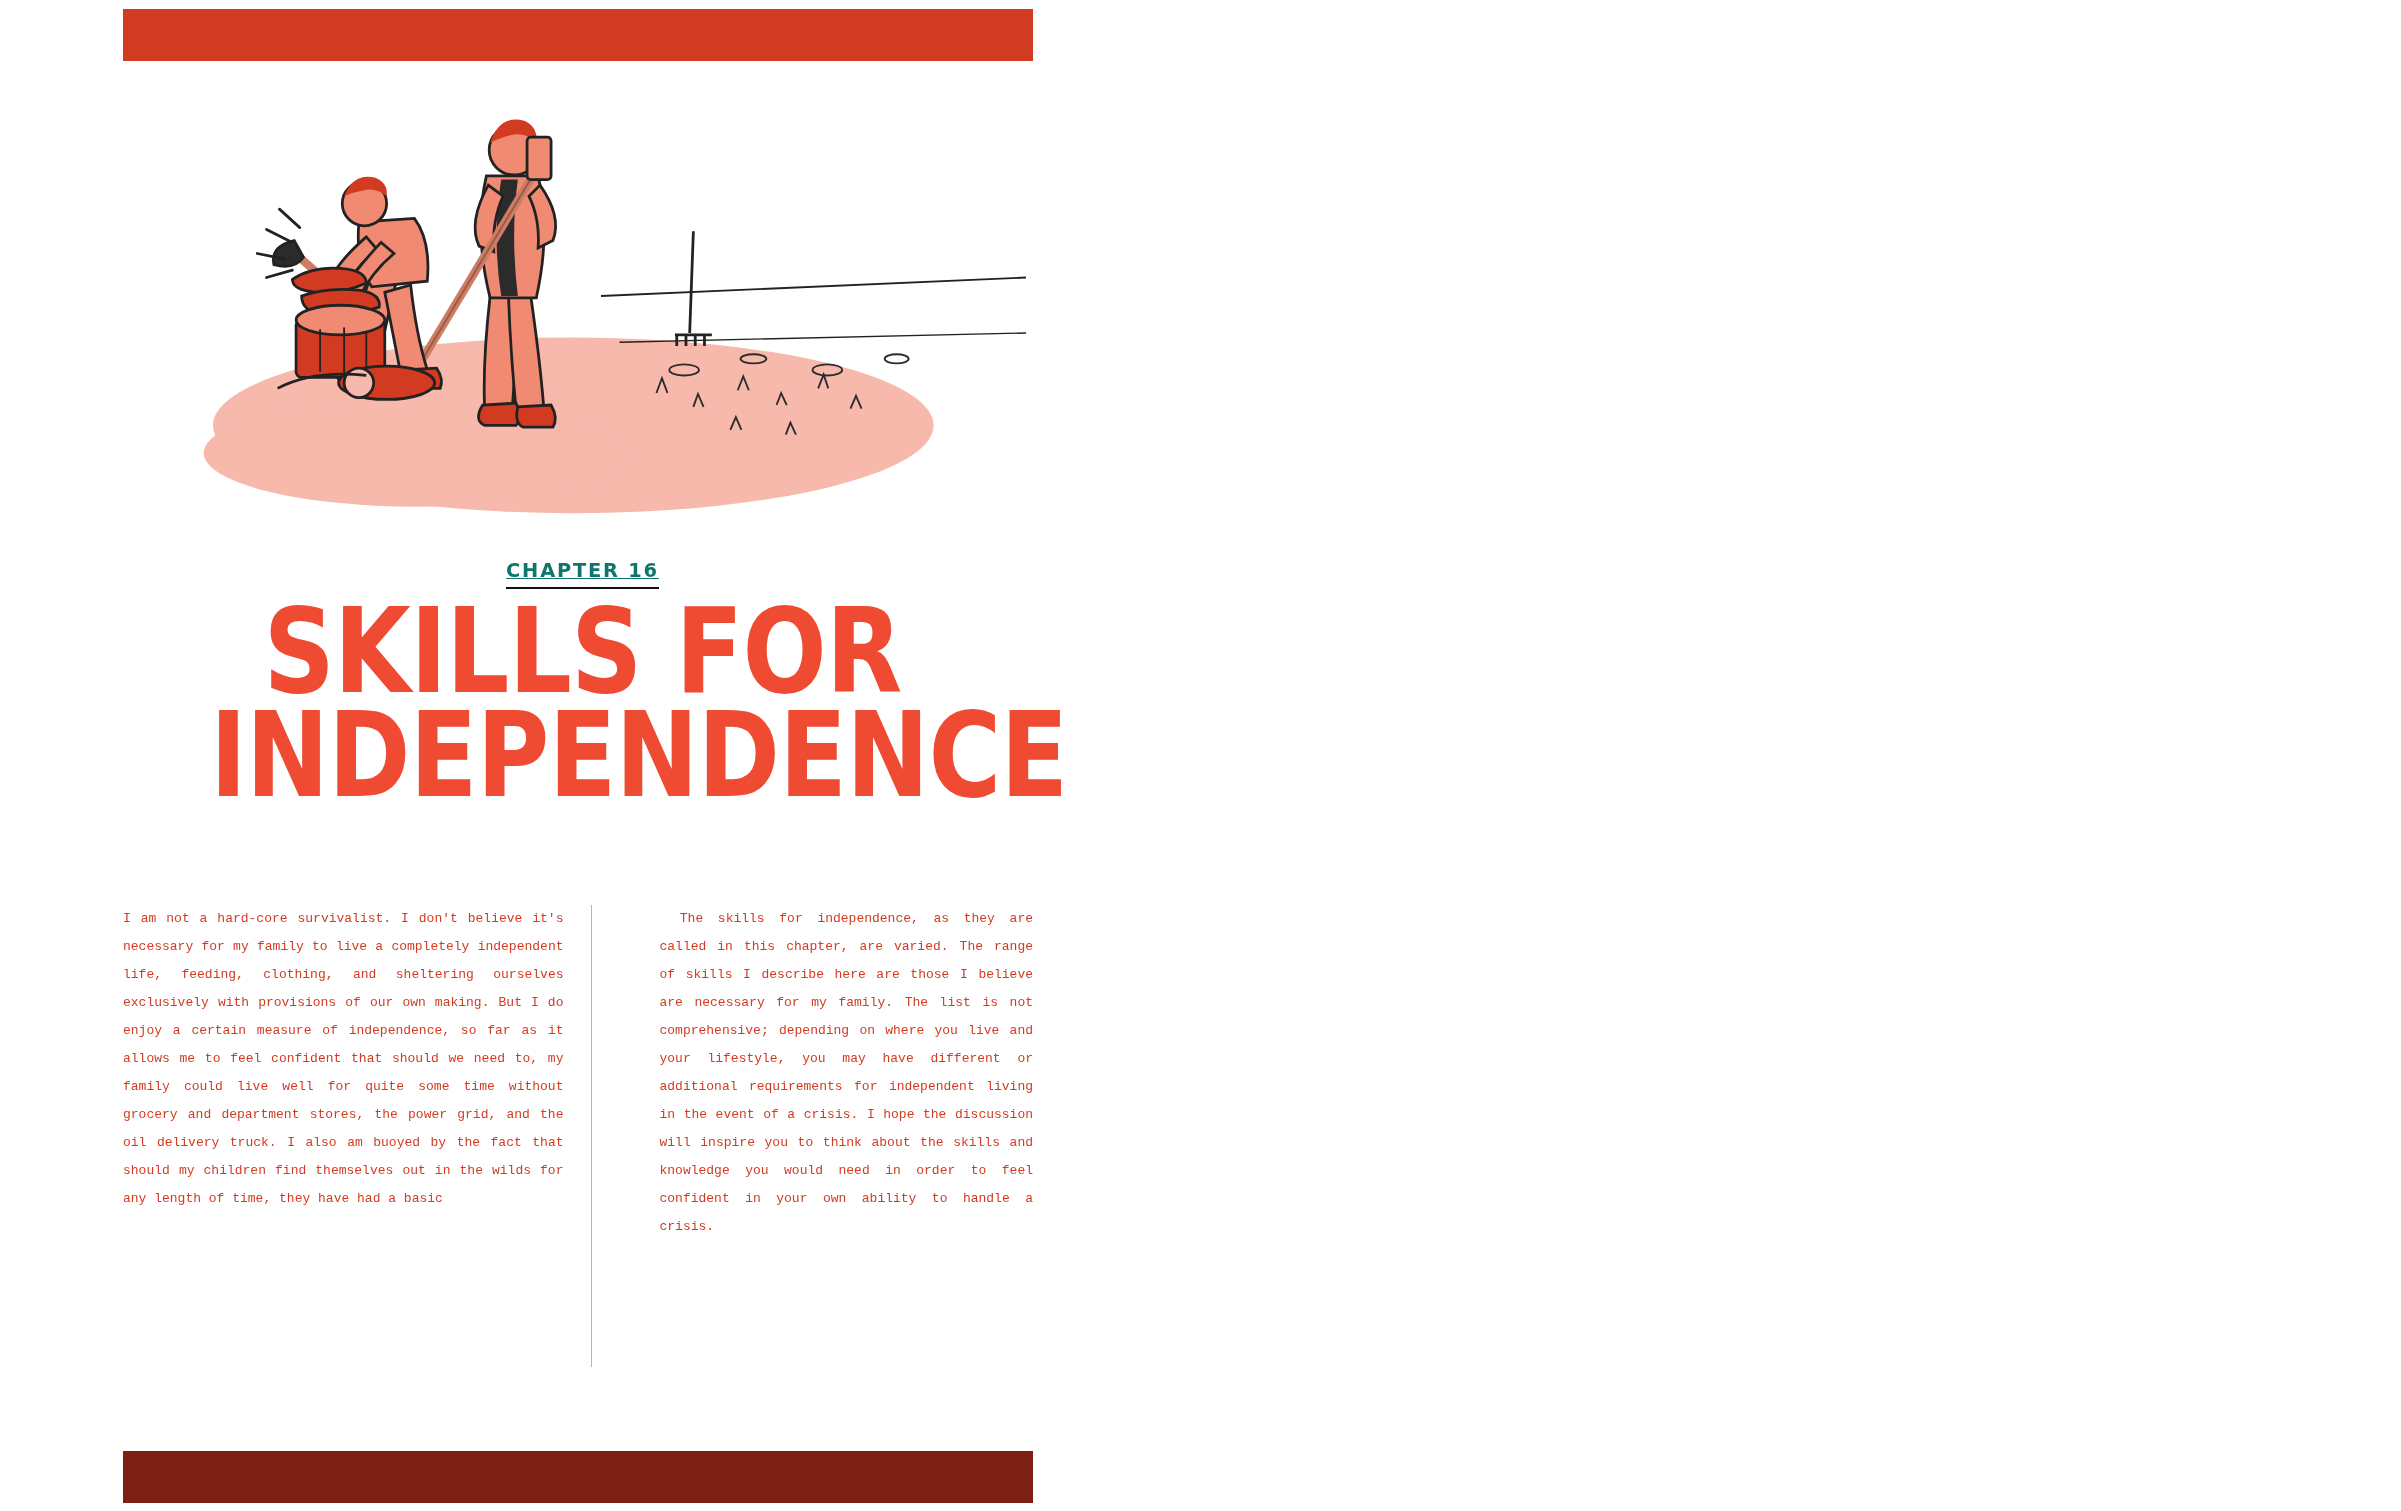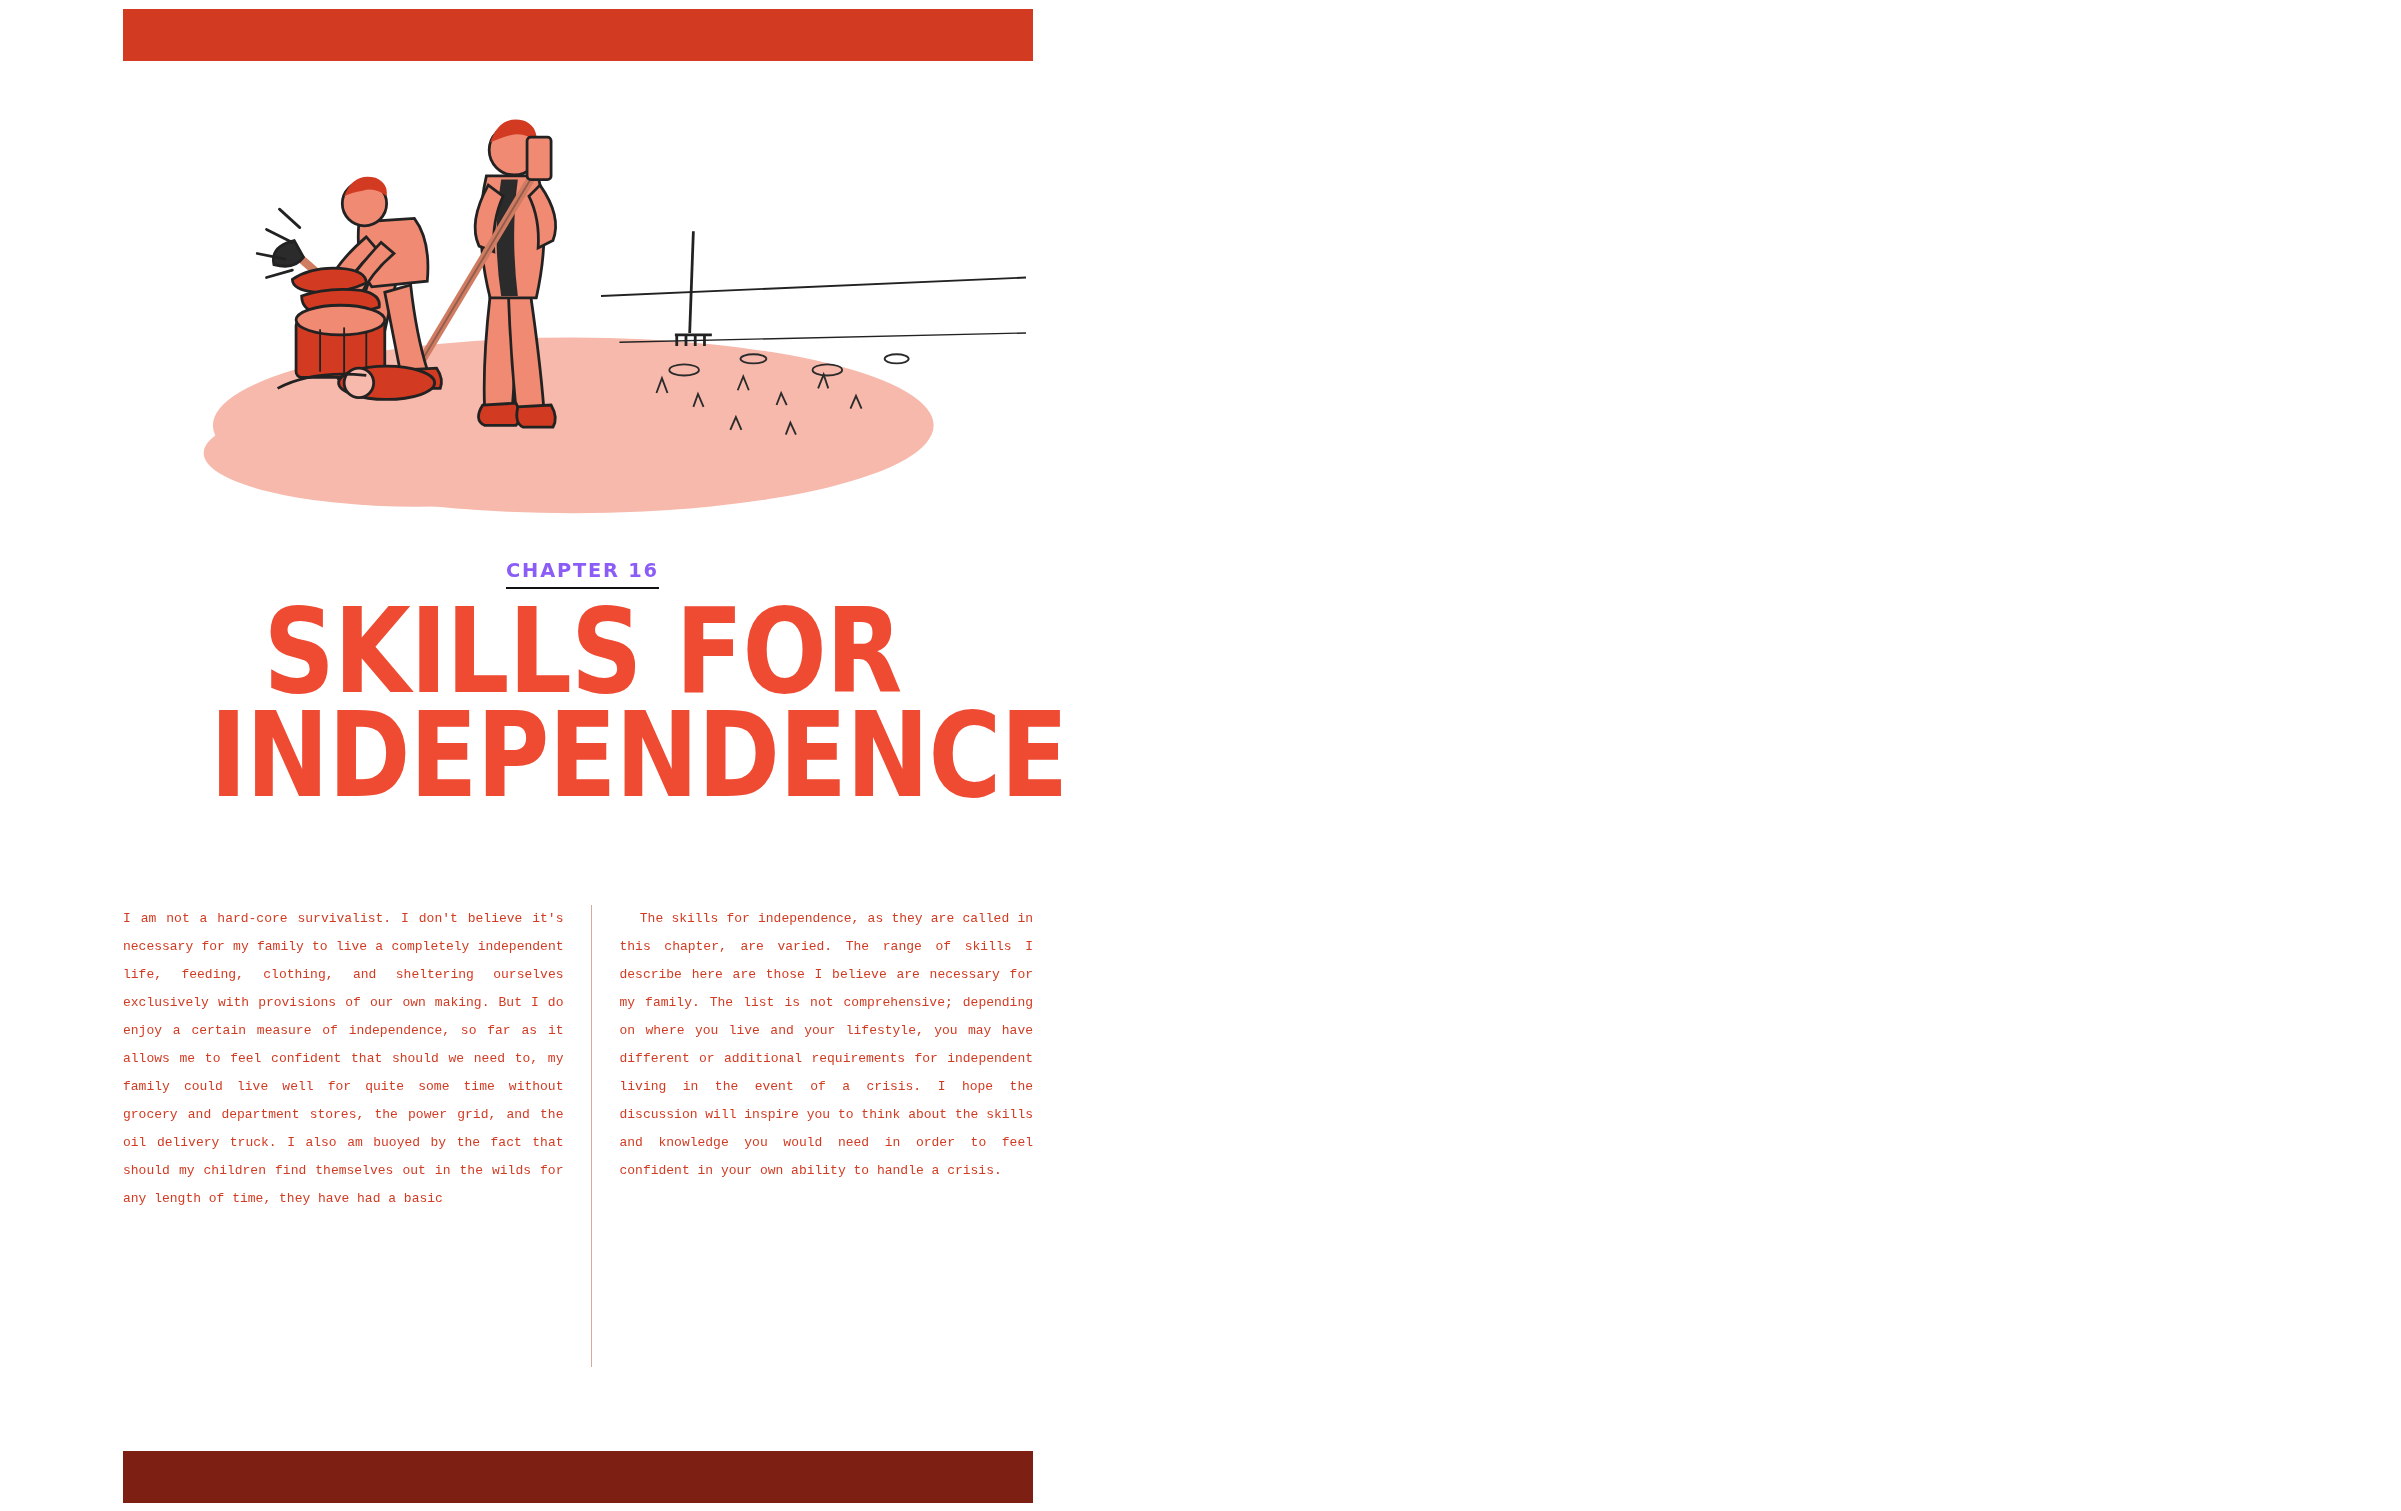--- a/index.html
+++ b/index.html
@@ -21,21 +21,22 @@
   .illo{position:absolute;left:139px;top:65px;width:887px;height:462px;}
   .illo svg{display:block;width:100%;height:100%;}
 
   .chapter-label{
     position:absolute;left:139px;top:559px;width:887px;
     text-align:center;
     font-family:"DejaVu Sans", sans-serif;
     font-weight:bold;
     font-size:19.4px;
     letter-spacing:1.8px;
-    color:#8b5cf6;
+    color:#0f766e;
+    text-decoration:underline;
   }
   .chapter-label span{border-bottom:2.8px solid #111;padding-bottom:4.6px;}
 
   .chapter-title{
     position:absolute;left:139px;top:600px;width:887px;
     text-align:center;
     color:#ef4a32;
     font-family:"DejaVu Sans", sans-serif;
     font-weight:bold;
     font-size:118px;
@@ -53,21 +54,21 @@
   .left-cols .col{
     width:441px;
     color:#d23b22;
     font-family:Liberation Mono, monospace;
     font-size:13px;
     line-height:28px;
     text-align:justify;
   }
   .left-cols .col.second{border-left:0.9px solid #d9a79b;padding-left:27px;width:414px;}
   .left-cols p{margin:0;}
-  .left-cols p.indent{text-indent:20.3px;}
+  .left-cols p.indent{text-indent:20.3px;margin-left:40px;}
 
   
   .right-page{position:absolute;left:1201px;top:0;width:1201px;height:1512px;background:#fff;}
 </style>
 </head>
 <body>
 
 <div class="page">
 
   <div class="left-page">

